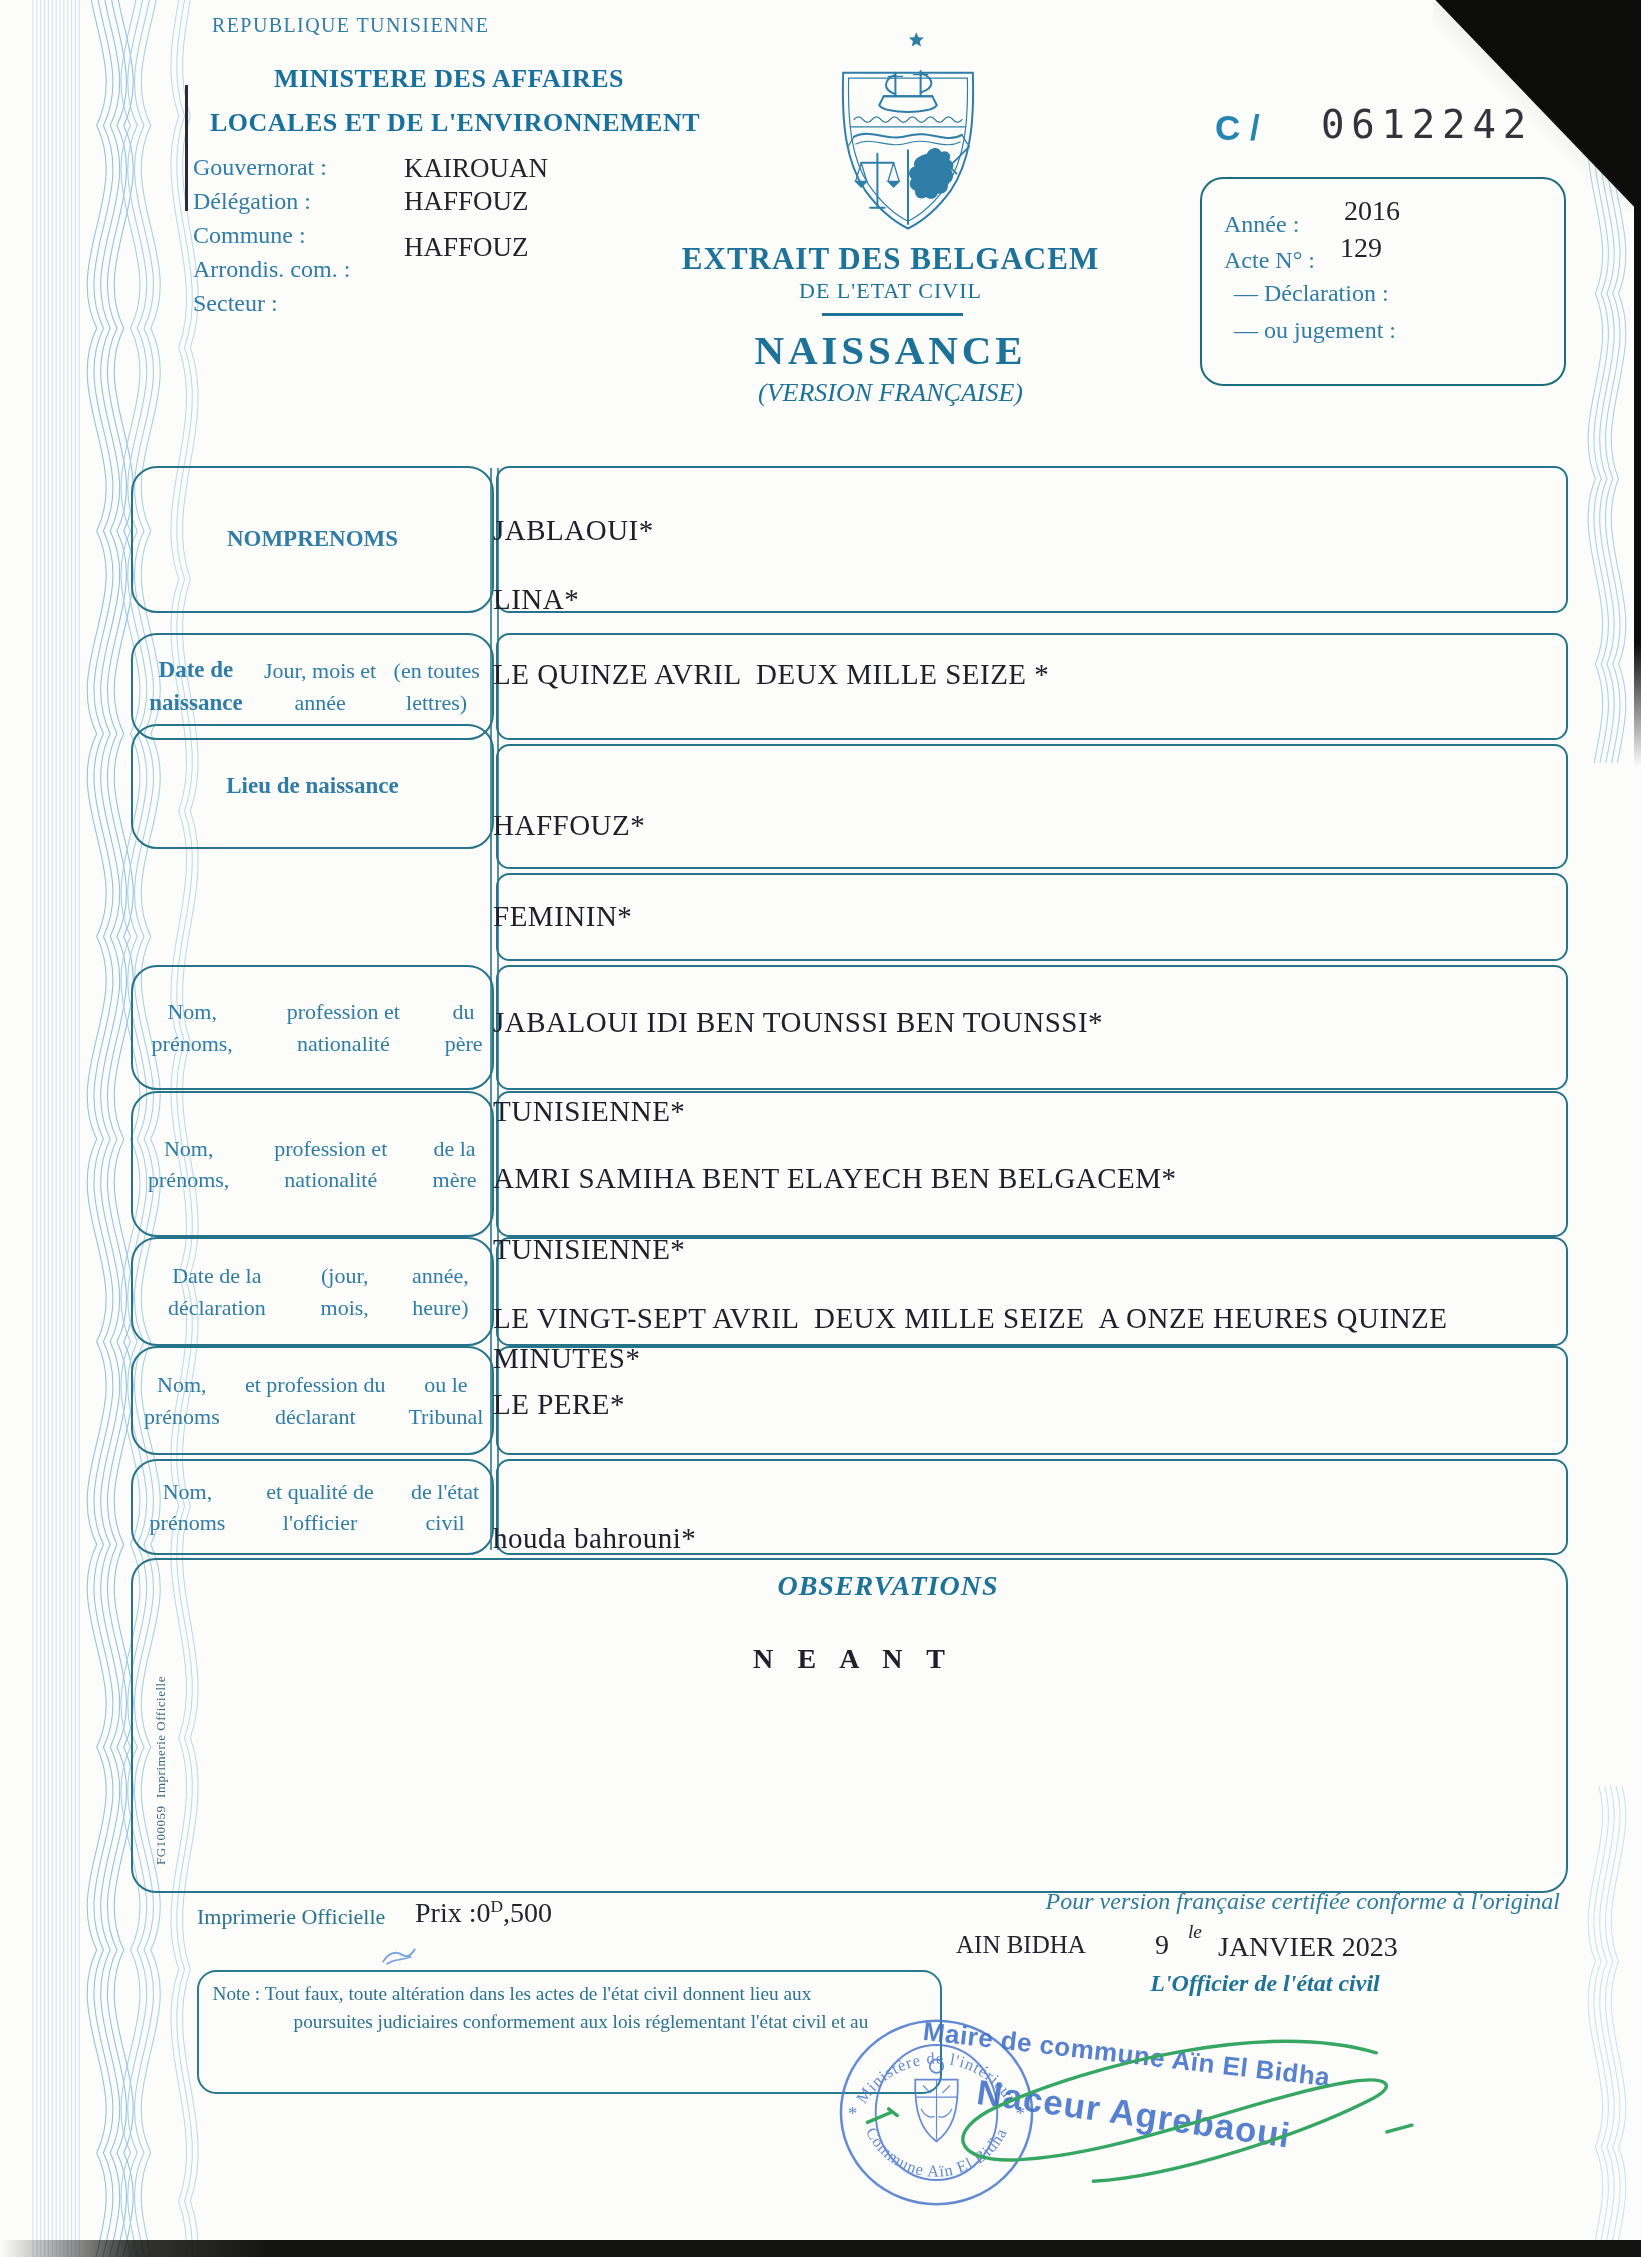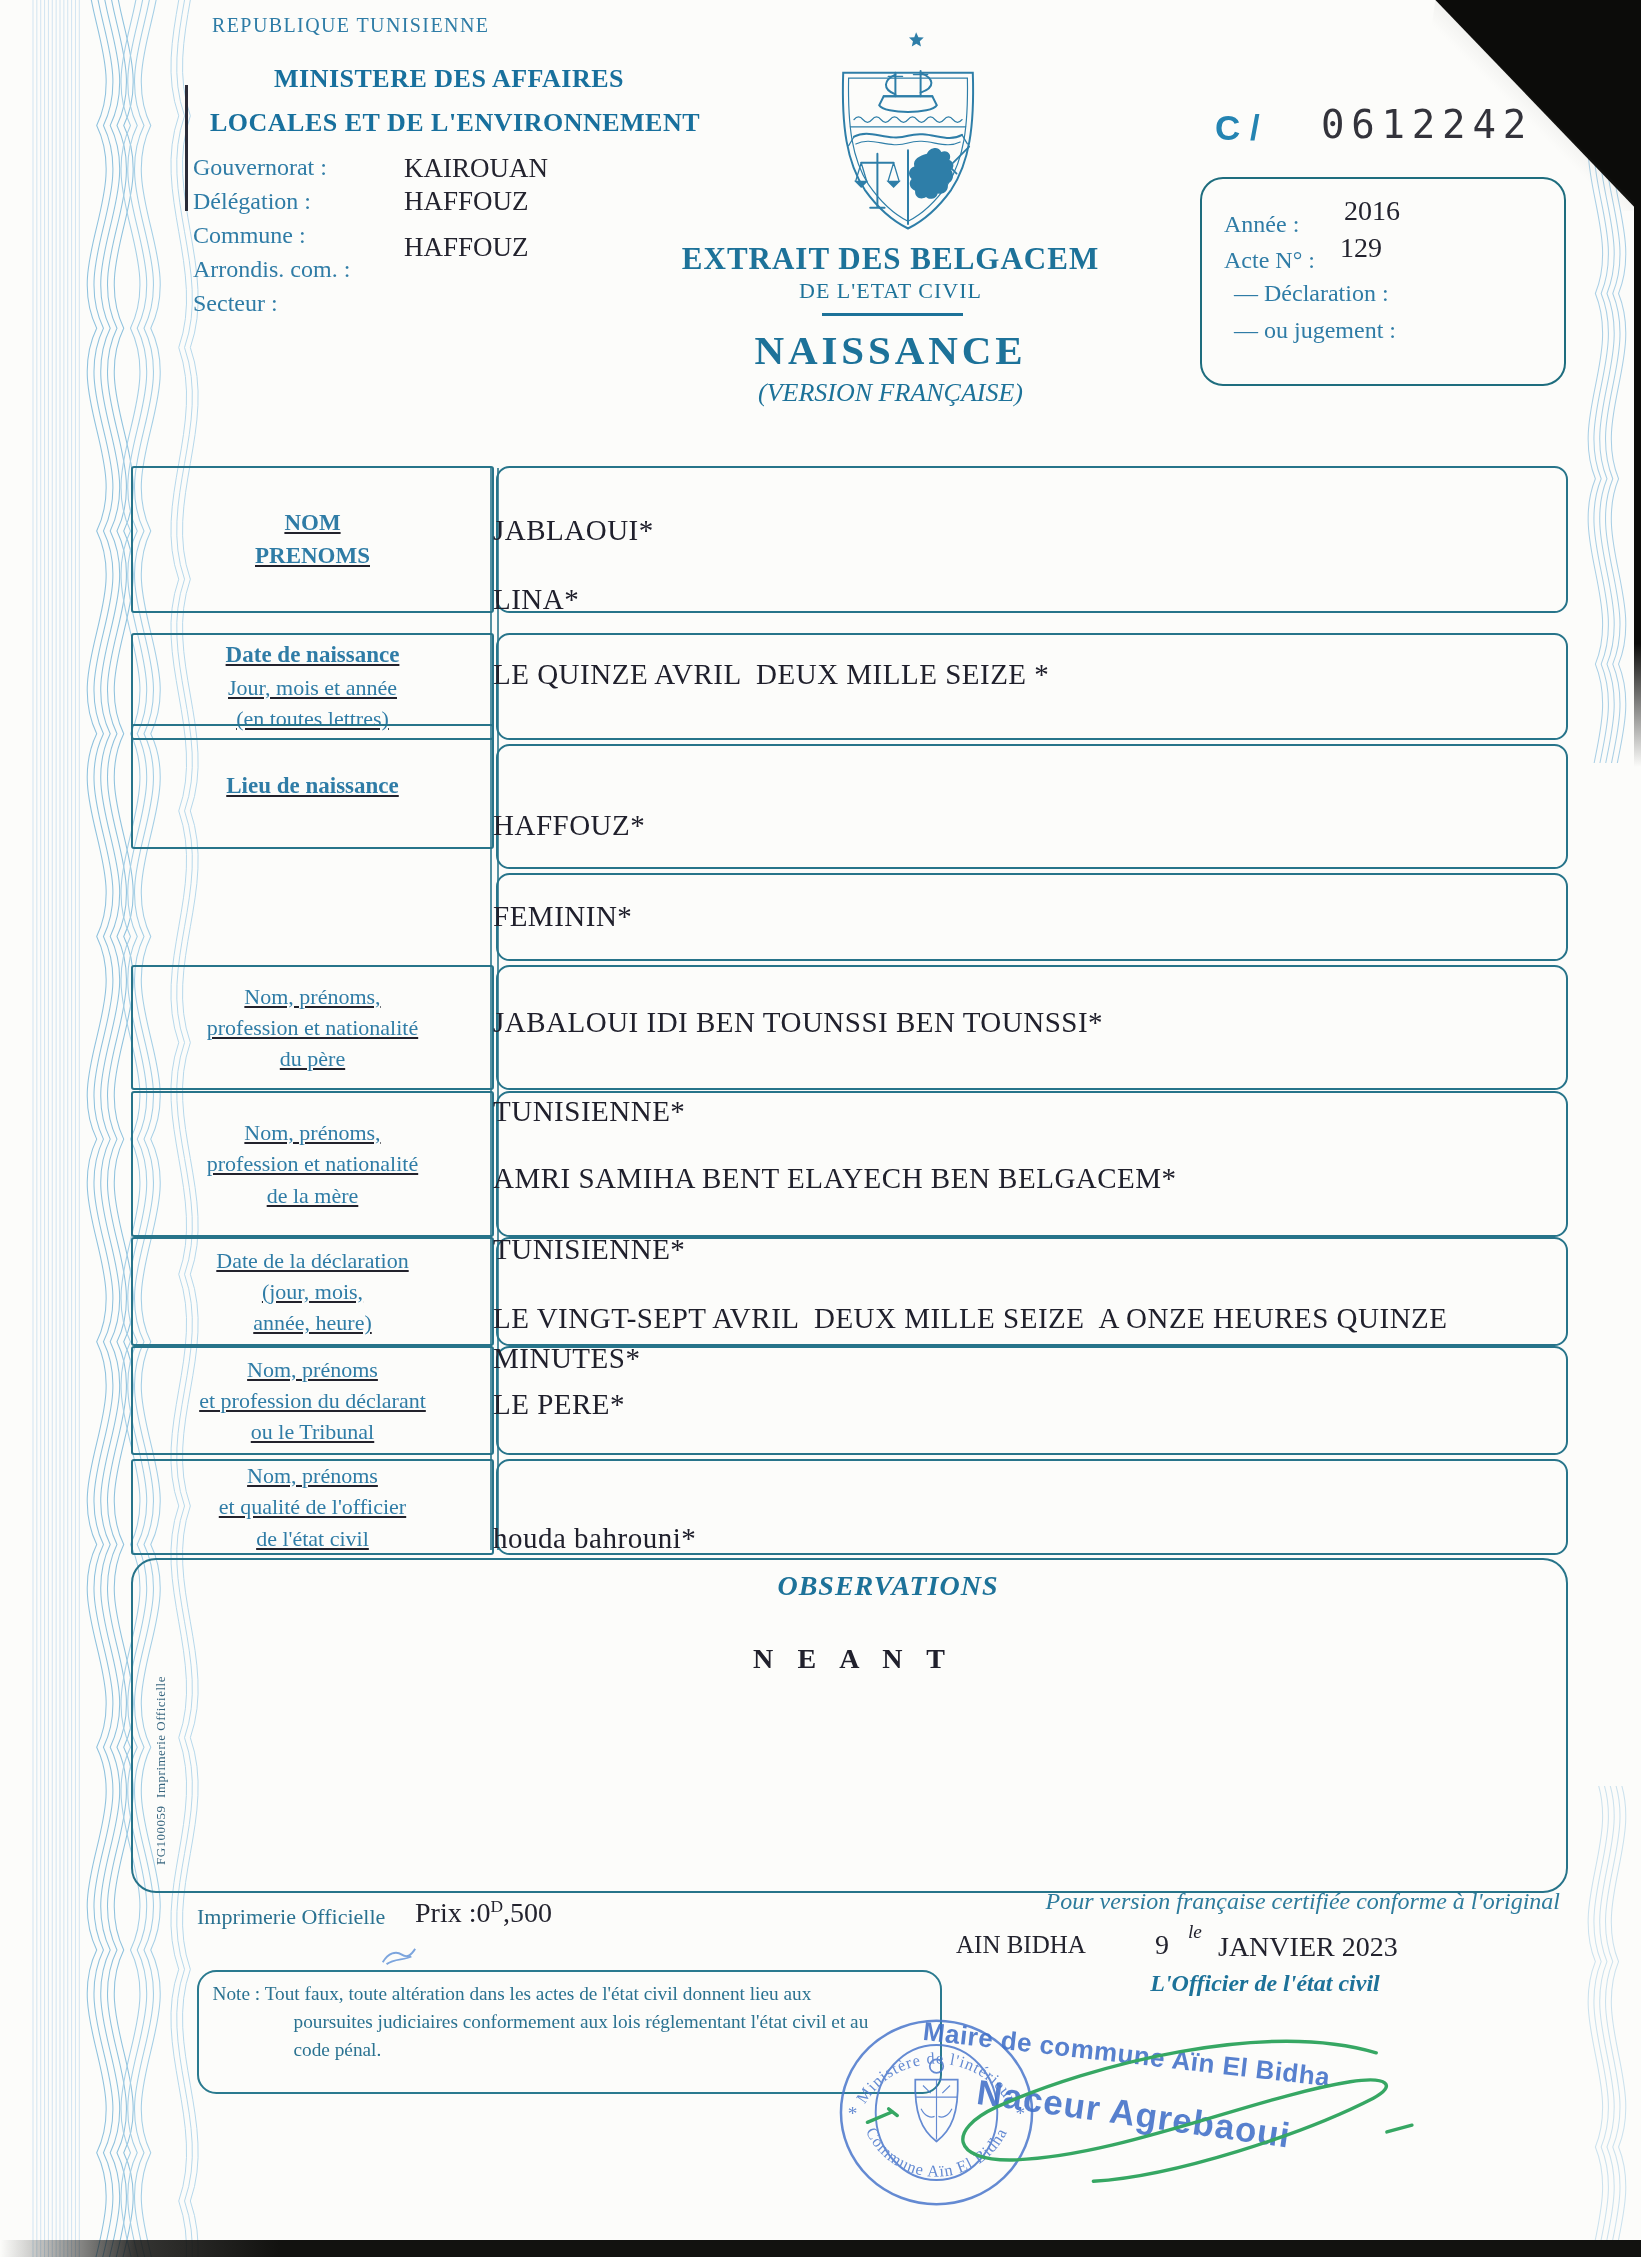--- a/index.html
+++ b/index.html
@@ -3,23 +3,23 @@
 <meta charset="utf-8">
 <style>
   html,body{margin:0;padding:0;background:#777;}
   #page{position:relative;width:1641px;height:2257px;background:#fcfcfa;overflow:hidden;
         font-family:"Liberation Serif", serif;color:#22222c;}
   .abs{position:absolute;}
   .teal{color:#2f7ca6;}
   .title-teal{color:#1d7299;}
   .ink{color:#23232e;}
   .val{font-size:29px;color:#20202c;white-space:pre;letter-spacing:0.5px;}
-  .lblbox{position:absolute;left:131px;width:359px;border:2.4px solid #27748a;border-radius:3px;
-          display:flex;flex-direction:column;justify-content:center;align-items:center;
-          text-align:center;line-height:1.42;background:transparent;text-decoration:underline;}
+  .lblbox{position:absolute;left:131px;width:359px;border:2.4px solid #27748a;border-radius:26px;
+          display:flex;flex-direction:row;justify-content:center;align-items:center;
+          text-align:center;line-height:1.42;background:transparent;}
   .lblbox .ln{font-size:22px;color:#2f7ca6;}
   .lblbox .ln.b{font-weight:bold;font-size:23px;}
   .valbox{position:absolute;left:496px;width:1068px;border:2.4px solid #27748a;border-radius:13.5px;}
   .vline{position:absolute;width:1.9px;background:rgba(42,118,140,.8);}
   .stamp-blue{color:#4170c8;font-family:"Liberation Sans",sans-serif;font-weight:bold;opacity:.88;}
   svg{display:block;}
   sup.d{font-size:17.4px;vertical-align:super;}
 </style>
 </head>
 <body>
@@ -241,21 +241,20 @@
   </div>
 
   <svg class="abs" style="left:377px;top:1943px" width="42" height="27" viewBox="0 0 44 28">
     <path d="M6 20 C 12 10 20 8 26 12 C 32 16 36 12 40 6 M10 22 C 18 16 28 18 36 14" stroke="#5b8fd6" stroke-width="2" fill="none" opacity=".8"></path>
   </svg>
 
   <div class="abs" style="left:197px;top:1970px;width:745px;height:124px;border:2.9px solid #2a7a8f;border-radius:19.3px;
               padding:7.7px 13.5px;box-sizing:border-box;font-size:19.3px;line-height:1.45;color:#2a7291">
     <div>Note : Tout faux, toute altération dans les actes de l'état civil donnent lieu aux</div>
     <div style="padding-left:81px">poursuites judiciaires conformement aux lois réglementant l'état civil et au</div>
-    <div style="padding-left:81px">code pénal.</div>
   </div>
 
   <div class="abs" style="left:966px;top:1888px;width:594px;text-align:right;font-size:24px;font-style:italic;color:#2d7b9c">Pour version française certifiée conforme à l'original</div>
 
   <div class="abs ink" style="left:956px;top:1931px;font-size:25px">AIN BIDHA</div>
   <div class="abs ink" style="left:1155px;top:1929px;font-size:28px">9</div>
   <div class="abs ink" style="left:1188px;top:1921px;font-size:19.3px;font-style:italic">le</div>
   <div class="abs ink" style="left:1218px;top:1931px;font-size:28px">JANVIER 2023</div>
 
   <div class="abs title-teal" style="left:1062px;top:1970px;width:406px;text-align:center;font-size:24px;font-weight:bold;font-style:italic">L'Officier de l'état civil</div>

